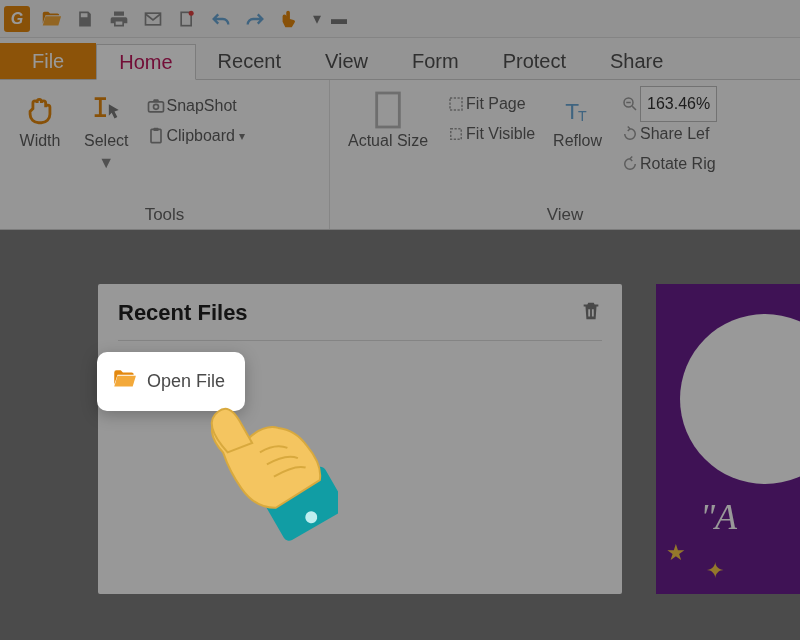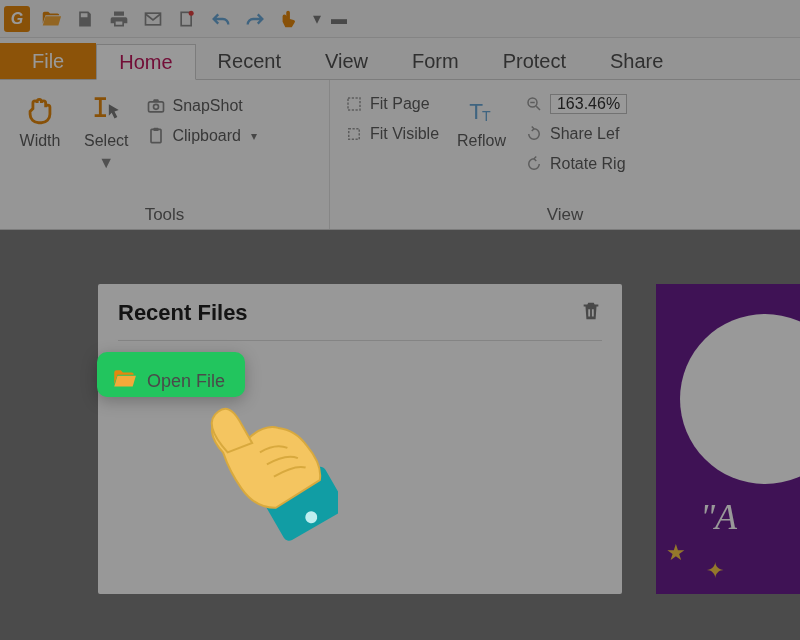--- a/index.html
+++ b/index.html
@@ -51,47 +51,47 @@
   .rgroup .top { display: flex; gap: 6px; }
   .rgroup .label {
     text-align: center; color: #666; font-size: 17px; padding-top: 4px;
   }
   .rbtn-big {
     display: flex; flex-direction: column; align-items: center; gap: 4px;
     color: #5e5e5e; font-size: 16px; padding: 4px 8px; min-width: 60px;
   }
   .rbtn-big .ico { width: 36px; height: 36px; display: flex; align-items: center; justify-content: center; }
   .rbtn-small {
-    display: flex; align-items: center; gap: 6px; color: #5e5e5e; font-size: 16px;
+    display: flex; align-items: center; color: #5e5e5e; font-size: 16px;
     height: 28px; padding: 0 4px; white-space: nowrap;
   }
   .rbtn-small .ico { width: 20px; height: 20px; display: flex; align-items: center; justify-content: center; }
   .col { display: flex; flex-direction: column; justify-content: flex-start; gap: 2px; }
   .zoom-box {
-    border: 1px solid #bfbfbf; background: #fff; height: 20px; min-width: 70px;
+    border: 1px solid #bfbfbf; background: #fff; height: 36px; min-width: 70px;
     display: flex; align-items: center; justify-content: flex-end; padding: 0 6px;
     color: #333; font-size: 16px;
   }
 
   
   .docarea {
     position: relative; height: calc(640px - 38px - 42px - 150px);
     background: #7d7d7d; padding-top: 32px;
   }
   .panel {
     position: absolute; left: 98px; top: 54px; width: 524px; height: 310px;
     background: #fdfdfd; border-radius: 2px; padding: 16px 20px;
   }
   .panel h2 { color: #222; font-size: 22px; font-weight: 700; }
   .panel .trash { position: absolute; right: 20px; top: 16px; color: #7a7a7a; width:22px; height:22px;}
   .panel hr { border: none; border-top: 1px solid #ddd; margin: 14px 0 0 0; }
 
   .openfile {
-    position: absolute; left: 0; top: 68px; background: #22c55e;
-    border-radius: 10px; padding: 14px 20px 0 14px;
+    position: absolute; left: 0; top: 68px; background: #ffffff;
+    border-radius: 10px; padding: 14px 20px 14px 14px;
     box-shadow: 0 4px 16px rgba(0,0,0,0.25);
     display: flex; align-items: center; gap: 10px;
     color: #4a4a4a; font-size: 18px;
   }
 
   .sidecard {
     position: absolute; right: 0; top: 54px; width: 144px; height: 310px;
     background: #6a1f8e; overflow: hidden;
   }
   .sidecard .bigchar {
@@ -243,20 +243,28 @@
             </span>
             <span>Clipboard</span>
           </div>
         </div>
       </div>
       <div class="label">Tools</div>
     </div>
 
     <div class="rgroup" style="flex:1;border-right:none">
       <div class="top">
+        <div class="rbtn-big">
+          <div class="ico">
+            <svg width="34" height="40" viewBox="0 0 24 28">
+                <rect x="4" y="2" width="16" height="24" fill="none" stroke="#b8b8b8" stroke-width="2"></rect>
+              </svg>
+          </div>
+          <span style="text-align:center;line-height:1.1">Actual Size</span>
+        </div>
         <div class="col" style="padding-top:2px">
           <div class="rbtn-small">
             <span class="ico">
                 <svg width="18" height="18" viewBox="0 0 24 24">
                   <rect x="4" y="4" width="16" height="16" fill="none" stroke="#9a9a9a" stroke-width="2" stroke-dasharray="3 2"></rect>
                 </svg>
               </span>
             <span>Fit Page</span>
           </div>
           <div class="rbtn-small">

